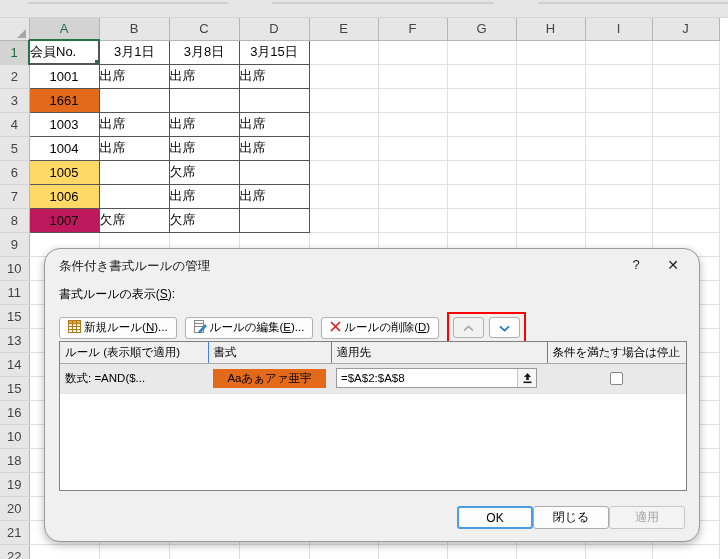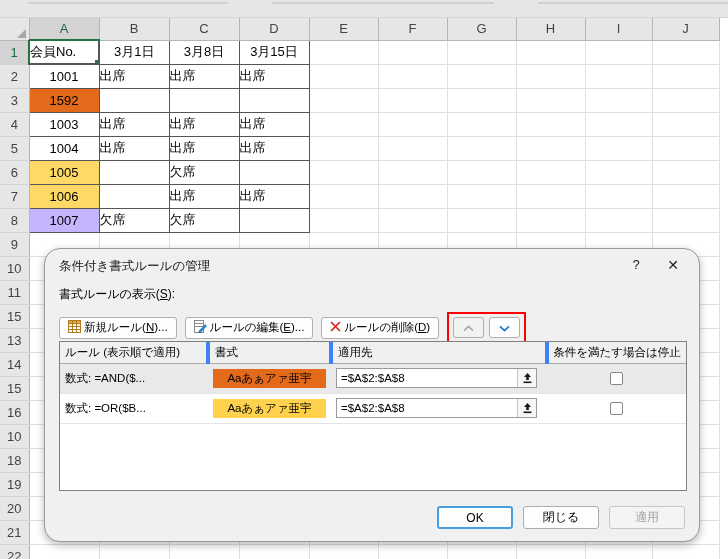--- a/index.html
+++ b/index.html
@@ -264,21 +264,21 @@
   }
   table.rules {
     width: 100%;
     border-collapse: collapse;
     table-layout: fixed;
     font-size: 11.5px;
   }
   table.rules th {
     height: 21px;
     background: #f0f0f0;
-    border-right: 4px solid #3b82f6;
+    border-right: 1px solid #3b82f6;
     border-bottom: 1px solid #a9a9a9;
     font-weight: normal;
     text-align: left;
     padding-left: 5px;
     font-size: 11.5px;
     color: #000;
     box-sizing: border-box;
     white-space: nowrap;
   }
   table.rules th.last { border-right: none; text-align: center; padding-left: 0;}
@@ -331,21 +331,20 @@
     margin: 0 auto;
     box-sizing: border-box;
   }
   .cell-center { text-align: center; }
 
   
   .dlg-footer {
     position: absolute;
     right: 14px; bottom: 12px;
     display: flex;
-    gap: 10px;
   }
   .fbtn {
     width: 76px; height: 23px;
     background: #fdfdfd;
     border: 1px solid #adadad;
     border-radius: 3px;
     font-size: 12px;
     display: flex; align-items: center; justify-content: center;
     box-sizing: border-box;
     color: #000;
@@ -421,21 +420,21 @@
             <td class="cell bordered txt" style="border-color: rgb(85, 85, 85); text-align: left;">出席</td>
             <td class="cell empty-grid"></td>
             <td class="cell empty-grid"></td>
             <td class="cell empty-grid"></td>
             <td class="cell empty-grid"></td>
             <td class="cell empty-grid"></td>
             <td class="cell empty-grid"></td>
           </tr>
           <tr>
             <td class="rowhead">3</td>
-            <td class="cell bordered num" style="border-color: rgb(85, 85, 85); background: rgb(227, 105, 27);">1592</td>
+            <td class="cell bordered num" style="border-color: rgb(85, 85, 85); background: rgb(227, 105, 27);">1661</td>
             <td class="cell bordered txt" style="border-color: rgb(85, 85, 85); text-align: left;"></td>
             <td class="cell bordered txt" style="border-color: rgb(85, 85, 85); text-align: left;"></td>
             <td class="cell bordered txt" style="border-color: rgb(85, 85, 85); text-align: left;"></td>
             <td class="cell empty-grid"></td>
             <td class="cell empty-grid"></td>
             <td class="cell empty-grid"></td>
             <td class="cell empty-grid"></td>
             <td class="cell empty-grid"></td>
             <td class="cell empty-grid"></td>
           </tr>
@@ -486,21 +485,21 @@
             <td class="cell bordered txt" style="border-color: rgb(85, 85, 85); text-align: left;">出席</td>
             <td class="cell empty-grid"></td>
             <td class="cell empty-grid"></td>
             <td class="cell empty-grid"></td>
             <td class="cell empty-grid"></td>
             <td class="cell empty-grid"></td>
             <td class="cell empty-grid"></td>
           </tr>
           <tr>
             <td class="rowhead">8</td>
-            <td class="cell bordered num" style="border-color: rgb(85, 85, 85); background: #c4b5fd;">1007</td>
+            <td class="cell bordered num" style="border-color: rgb(85, 85, 85); background: #be185d;">1007</td>
             <td class="cell bordered txt" style="border-color: rgb(85, 85, 85); text-align: left;">欠席</td>
             <td class="cell bordered txt" style="border-color: rgb(85, 85, 85); text-align: left;">欠席</td>
             <td class="cell bordered txt" style="border-color: rgb(85, 85, 85); text-align: left;"></td>
             <td class="cell empty-grid"></td>
             <td class="cell empty-grid"></td>
             <td class="cell empty-grid"></td>
             <td class="cell empty-grid"></td>
             <td class="cell empty-grid"></td>
             <td class="cell empty-grid"></td>
           </tr>
@@ -782,38 +781,20 @@
                       <path d="M5.5 1 L9 5 L6.8 5 L6.8 8 L4.2 8 L4.2 5 L2 5 Z" fill="#1a1a1a"></path>
                       <rect x="1.5" y="9.5" width="8" height="1.6" fill="#1a1a1a"></rect>
                     </svg>
                   </div>
                 </div>
               </td>
               <td class="cell-center">
                 <div class="chk"></div>
               </td>
             </tr>
-            <tr class="rule-row">
-              <td class="rule-name">数式: =OR($B...</td>
-              <td><span class="fmt-swatch" style="background: rgb(255, 210, 77);">Aaあぁアァ亜宇</span></td>
-              <td>
-                <div class="range-box">
-                  <div class="rtext">=$A$2:$A$8</div>
-                  <div class="rpick">
-                    <svg width="11" height="12" viewBox="0 0 11 12">
-                      <path d="M5.5 1 L9 5 L6.8 5 L6.8 8 L4.2 8 L4.2 5 L2 5 Z" fill="#1a1a1a"></path>
-                      <rect x="1.5" y="9.5" width="8" height="1.6" fill="#1a1a1a"></rect>
-                    </svg>
-                  </div>
-                </div>
-              </td>
-              <td class="cell-center">
-                <div class="chk"></div>
-              </td>
-            </tr>
           </tbody>
         </table>
     </div>
 
     <div class="dlg-footer">
       <div class="fbtn default">OK</div>
       <div class="fbtn">閉じる</div>
       <div class="fbtn disabled">適用</div>
     </div>
 

